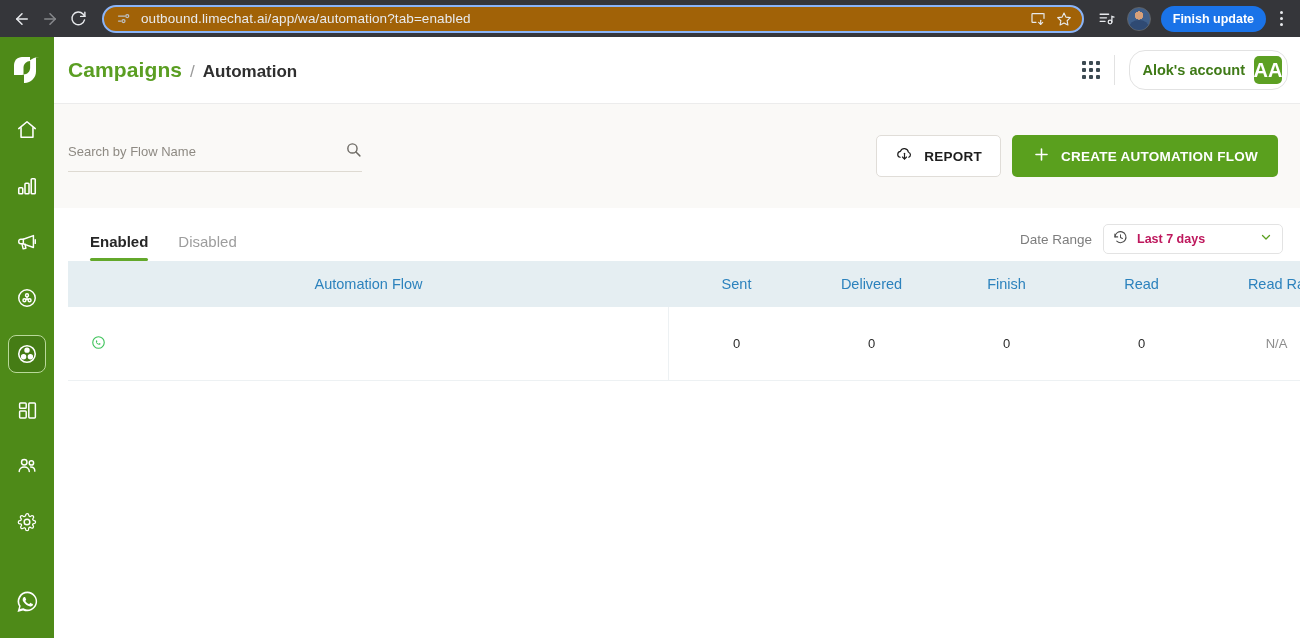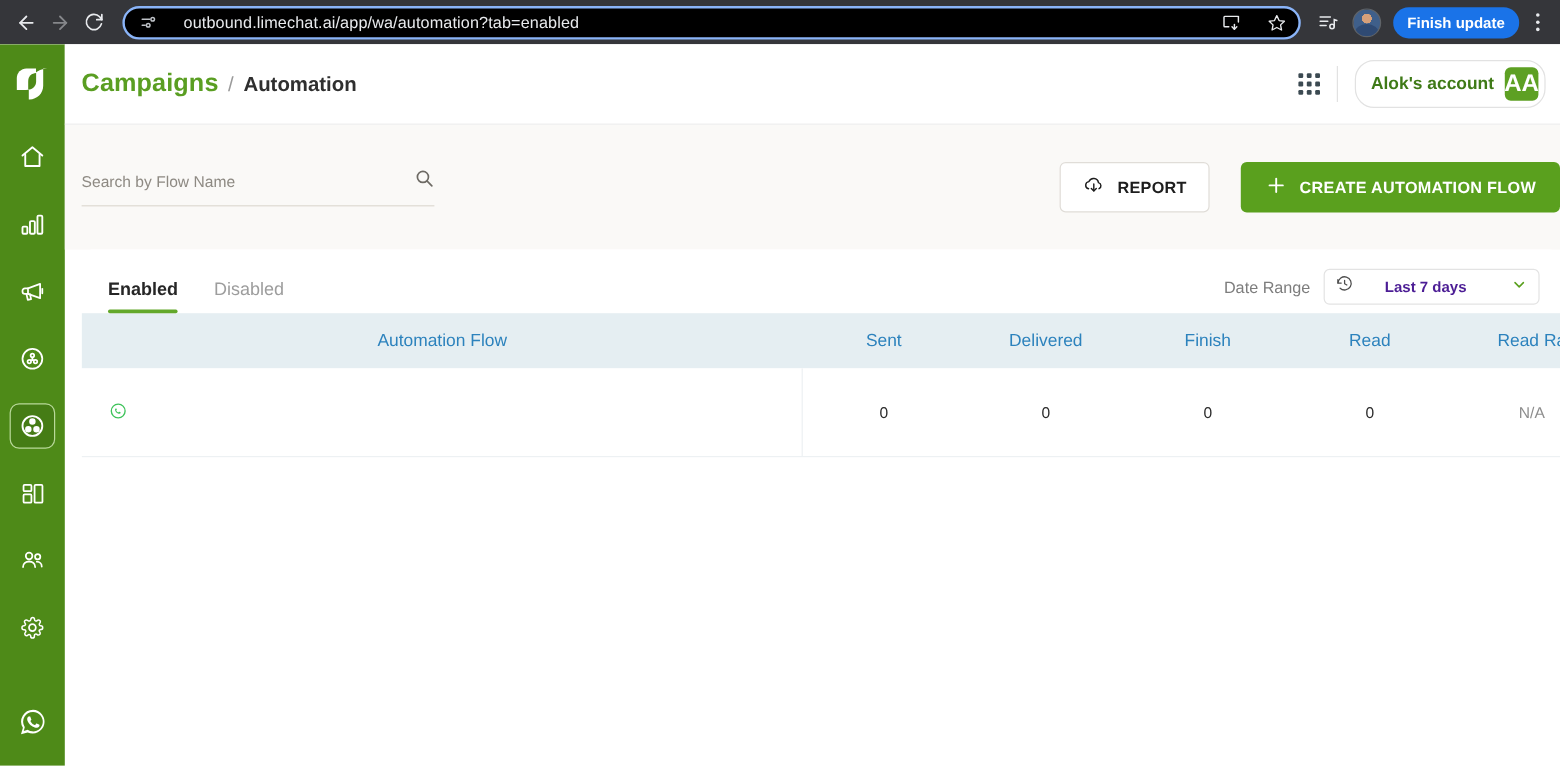--- a/index.html
+++ b/index.html
@@ -24,27 +24,26 @@
     border-radius: 50%;
     flex: 0 0 auto;
   }
   .nav-btn svg { display: block; }
   .nav-btn.disabled svg { opacity: .45; }
 
   .omnibox {
     flex: 1 1 auto;
     height: 28px;
     margin: 0 9px 0 10px;
-    background: #000000;
+    background: #a16207;
     border: 2px solid #8ab4f8;
     border-radius: 16px;
     display: flex; align-items: center;
     padding: 0 10px 0 12px;
     min-width: 0;
-    gap: 12px;
   }
   .omnibox .site-icon { flex: 0 0 auto; margin-right: 10px; display:flex; }
   .omnibox .url {
     flex: 1 1 auto;
     color: #e8eaed;
     font-size: 13.5px;
     white-space: nowrap; overflow: hidden; text-overflow: ellipsis;
     letter-spacing: .1px;
   }
   .omnibox .obx-icon { flex: 0 0 auto; margin-left: 10px; display:flex; }
@@ -152,22 +151,22 @@
     padding-bottom: 9px;
   }
   .search-wrap input {
     flex: 1 1 auto;
     border: none; background: transparent; outline: none;
     font-family: "Liberation Sans", sans-serif;
     font-size: 13px; color: #3b3b3b;
   }
   .search-wrap input::placeholder { color: #8e8a83; }
   .toolbar-actions {
-    margin-left: auto; margin-right: 0;
-    display: flex; align-items: center; gap: 26px; justify-content: space-between;
+    margin-left: auto; margin-right: 22px;
+    display: flex; align-items: center; gap: 11px; justify-content: space-between;
   }
   .btn {
     height: 42px; border-radius: 5px;
     display: flex; align-items: center; gap: 10px;
     padding: 0 18px;
     font-size: 13.5px; font-weight: bold; letter-spacing: .25px;
     white-space: nowrap;
   }
   .btn-outline { background: #fff; border: 1px solid #e0ddd8; color: #1d1d1d; }
   .btn-primary { background: #5aa01e; color: #fff; padding: 0 20px; }
@@ -201,21 +200,21 @@
     position: absolute; right: 17px; bottom: 7px;
     display: flex; align-items: center; gap: 11px;
   }
   .dr-label { color: #7d7d7d; font-size: 13.5px; }
   .dr-select {
     display: flex; align-items: center; gap: 9px;
     border: 1px solid #e3e3e3; border-radius: 5px;
     height: 30px; width: 180px; padding: 0 9px;
     background: #fff;
   }
-  .dr-value { font-size: 12.5px; color: #4c1d95; font-weight: bold; flex: 1 1 auto; margin-left: 17px;}
+  .dr-value { font-size: 12.5px; color: #be185d; font-weight: bold; flex: 1 1 auto;}
 
   
   .table { width: 1232px; }
   .thead {
     background: #e5eef2;
     height: 46px;
     display: flex; align-items: center;
   }
   .thead .th {
     color: #2c82bd; font-size: 14.5px;

